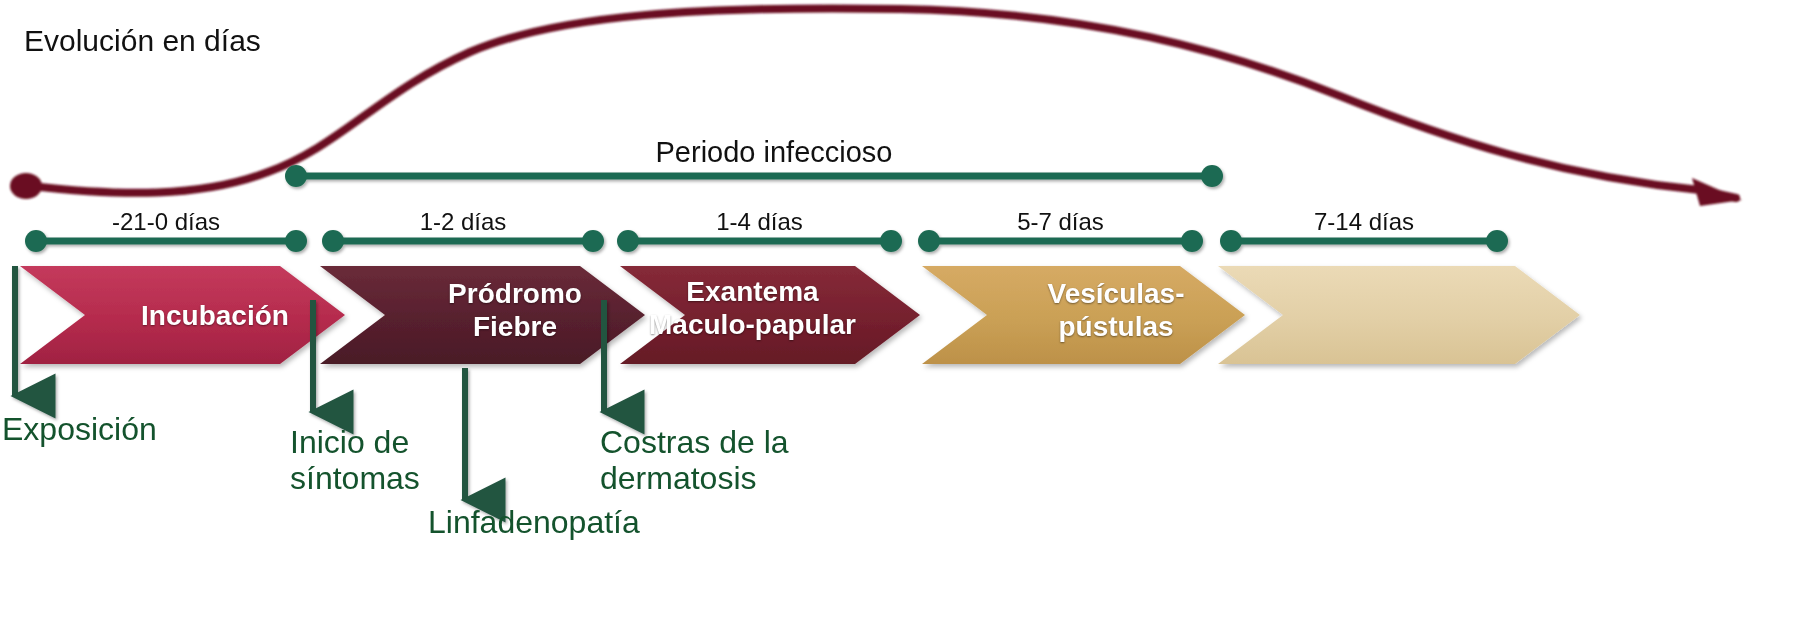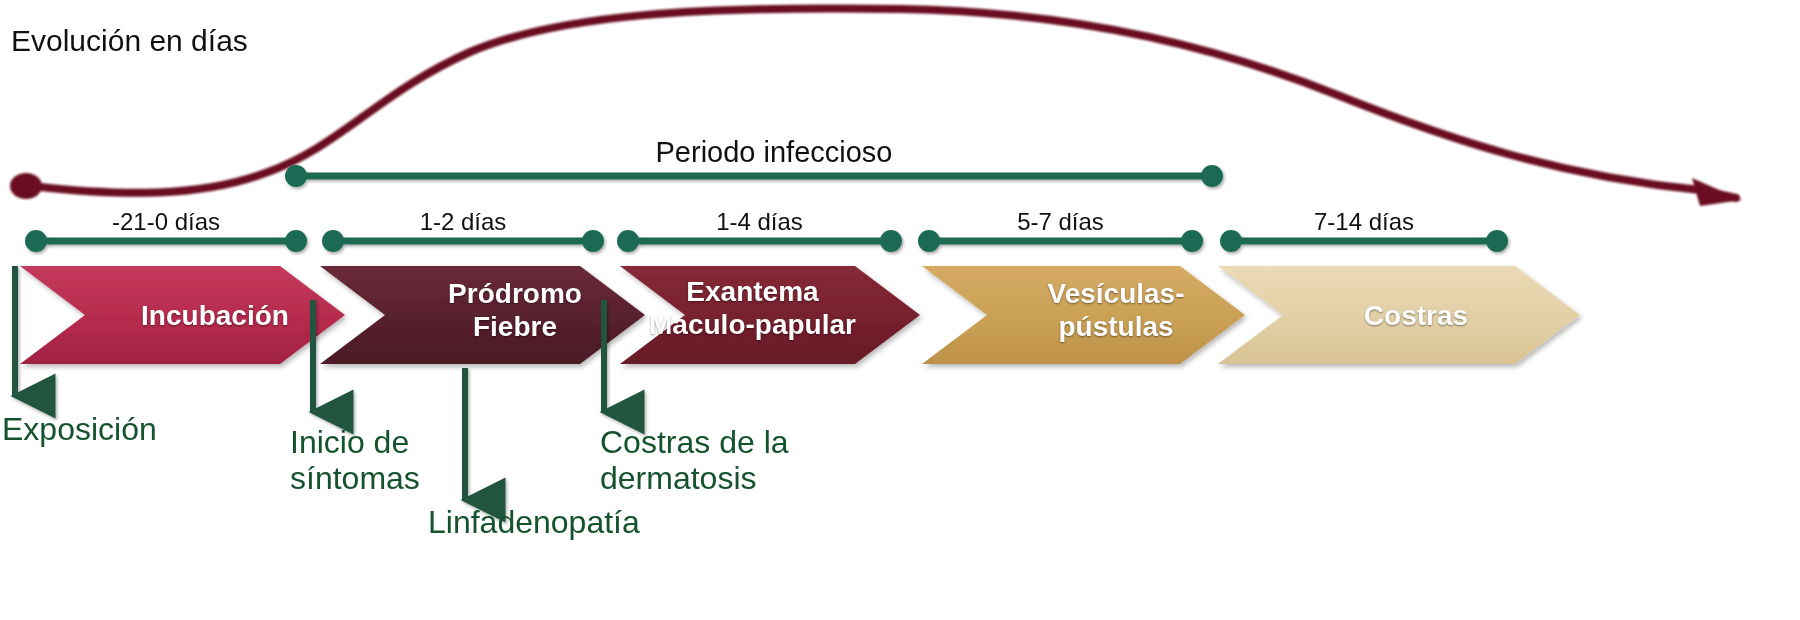--- a/index.html
+++ b/index.html
@@ -9,21 +9,21 @@
     color:#000000;
   }
   #stage{position:absolute;inset:0;width:1800px;height:620px;}
 
   
   #art{position:absolute;left:0;top:0;width:1800px;height:620px;}
 
   
   .txt{position:absolute;white-space:nowrap;line-height:1.12;}
 
-  #title-evolucion{left:11px;top:24px;font-size:30px;color:#111;}
+  #title-evolucion{left:24px;top:24px;font-size:30px;color:#111;}
 
   #label-periodo{left:0;top:136px;width:1516px;text-align:center;font-size:29px;color:#111;margin-left:16px;}
 
   .duration{position:absolute;top:208px;font-size:24px;color:#111;text-align:center;}
 
   .phase-label{
     position:absolute;text-align:center;color:#ffffff;font-weight:bold;
     font-size:28px;line-height:1.17;
     text-shadow:0 1px 2px rgba(0,0,0,.45);
     pointer-events:none;
@@ -166,23 +166,20 @@
   <div class="phase-label" style="left:620px;top:276px;width:265px;">
     <div>Exantema</div>
     <div>Maculo-papular</div>
   </div>
 
   <div class="phase-label" style="left:985px;top:278px;width:262px;">
     <div>Vesículas-</div>
     <div>pústulas</div>
   </div>
 
-  <div class="phase-label" style="left:1285px;top:300px;width:262px;">
-    <div>Costras</div>
-  </div>
 
   <div class="callout" style="left:2px;top:411px;">
     <div>Exposición</div>
   </div>
 
   <div class="callout" style="left:290px;top:424px;">
     <div>Inicio de</div>
     <div>síntomas</div>
   </div>
 

